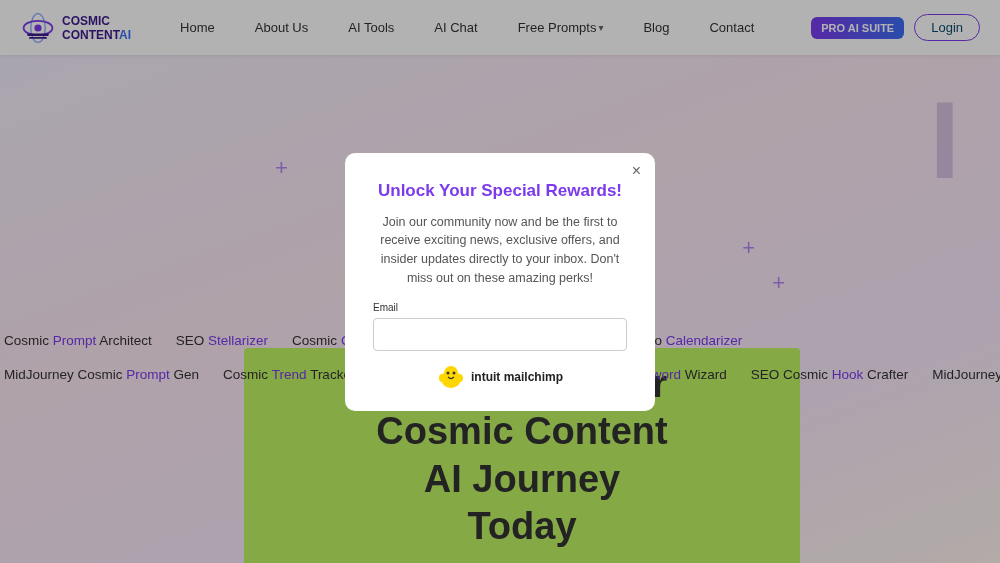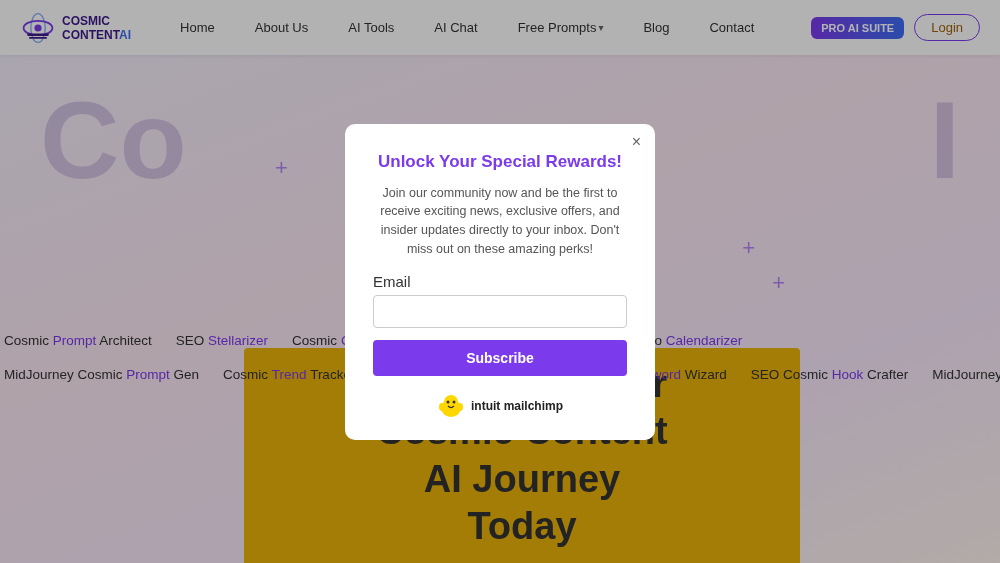--- a/index.html
+++ b/index.html
@@ -51,21 +51,21 @@
       align-items: center;
       gap: 2px;
       padding: 6px 10px;
       cursor: pointer;
       font-size: 13px;
     }
     .nav-link-group .chevron { font-size: 10px; color: #666; }
     .nav-login-btn {
       background: white;
       border: 1.5px solid #7c3aed;
-      color: #a16207;
+      color: #0c4a6e;
       padding: 5px 16px;
       border-radius: 20px;
       font-size: 13px;
       cursor: pointer;
       font-weight: 500;
     }
     .nav-pro-badge {
       background: linear-gradient(90deg, #7c3aed, #3d6ef5);
       color: white;
       padding: 5px 10px;
@@ -140,21 +140,21 @@
     }
     .modal-body-text {
       font-size: 12.5px;
       color: #555;
       line-height: 1.5;
       margin-bottom: 14px;
     }
     .modal-email-label {
       display: block;
       text-align: left;
-      font-size: 15px;
+      font-size: 10px;
       color: #333;
       font-weight: 500;
       margin-bottom: 5px;
     }
     .modal-email-input {
       width: 100%;
       border: 1.5px solid #ccc;
       border-radius: 4px;
       padding: 8px 10px;
       font-size: 13px;
@@ -231,23 +231,20 @@
 
   <div style="display:flex;align-items:center;gap:10px;padding-left:8px;">
     <span class="nav-pro-badge">PRO AI SUITE</span>
     <button class="nav-login-btn">Login</button>
   </div>
 </nav>
 
 <div class="page-content">
   <div class="bg-gradient"></div>
 
-  <div style="position:absolute;top:30px;left:40px;z-index:1;">
-    <span style="font-size:110px;font-weight:900;color:#3d1a8c;opacity:0.18;line-height:1;">Co</span>
-  </div>
   <div style="position:absolute;top:30px;right:40px;z-index:1;">
     <span style="font-size:110px;font-weight:900;color:#3d1a8c;opacity:0.18;line-height:1;">I</span>
   </div>
 
   <span class="plus-icon" style="top:100px;left:275px;">+</span>
   <span class="plus-icon" style="top:180px;right:245px;">+</span>
   <span class="plus-icon" style="top:215px;right:215px;">+</span>
 
   <div style="position:absolute;top:268px;left:0;right:0;z-index:2;overflow:hidden;">
     <div class="tags-row">
@@ -288,40 +285,39 @@
       </span>
       <span class="tag-item">
         SEO Cosmic <span class="highlight">Hook</span> Crafter
       </span>
       <span class="tag-item">
         MidJourney Cosmic 
       </span>
     </div>
   </div>
 
-  <div style="position:absolute;bottom:0;left:200px;right:200px;height:215px;background:#eab308;border-radius:4px 4px 0 0;display:flex;align-items:center;justify-content:center;z-index:1;margin-left:44px;">
+  <div style="position:absolute;bottom:0;left:200px;right:200px;height:215px;background:#bef264;border-radius:4px 4px 0 0;display:flex;align-items:center;justify-content:center;z-index:1;margin-left:44px;">
     <div class="bottom-title">
       <div>Embark on Your</div>
       <div>Cosmic Content</div>
       <div>AI Journey</div>
       <div>Today</div>
     </div>
   </div>
 
   <div class="modal-overlay">
     <div class="modal">
       <button class="modal-close">×</button>
 
       <div class="modal-title">Unlock Your Special Rewards!</div>
       <div class="modal-body-text">Join our community now and be the first to receive exciting news, exclusive offers, and insider updates directly to your inbox. Don't miss out on these amazing perks!</div>
 
       <label class="modal-email-label">Email</label>
       <input class="modal-email-input" type="email" style="">
 
-      <button class="modal-subscribe-btn">Subscribe</button>
 
       <div class="mailchimp-logo">
 
         <svg width="28" height="28" viewBox="0 0 28 28">
           <ellipse cx="14" cy="16" rx="10" ry="9" fill="#FFD700"></ellipse>
           <ellipse cx="14" cy="10" rx="7" ry="7" fill="#FFD700"></ellipse>
           <circle cx="11" cy="10" r="1.5" fill="#333"></circle>
           <circle cx="17" cy="10" r="1.5" fill="#333"></circle>
           <path d="M11 14 Q14 17 17 14" stroke="#333" stroke-width="1.2" fill="none"></path>
           <ellipse cx="5" cy="15" rx="3" ry="4" fill="#FFD700"></ellipse>

